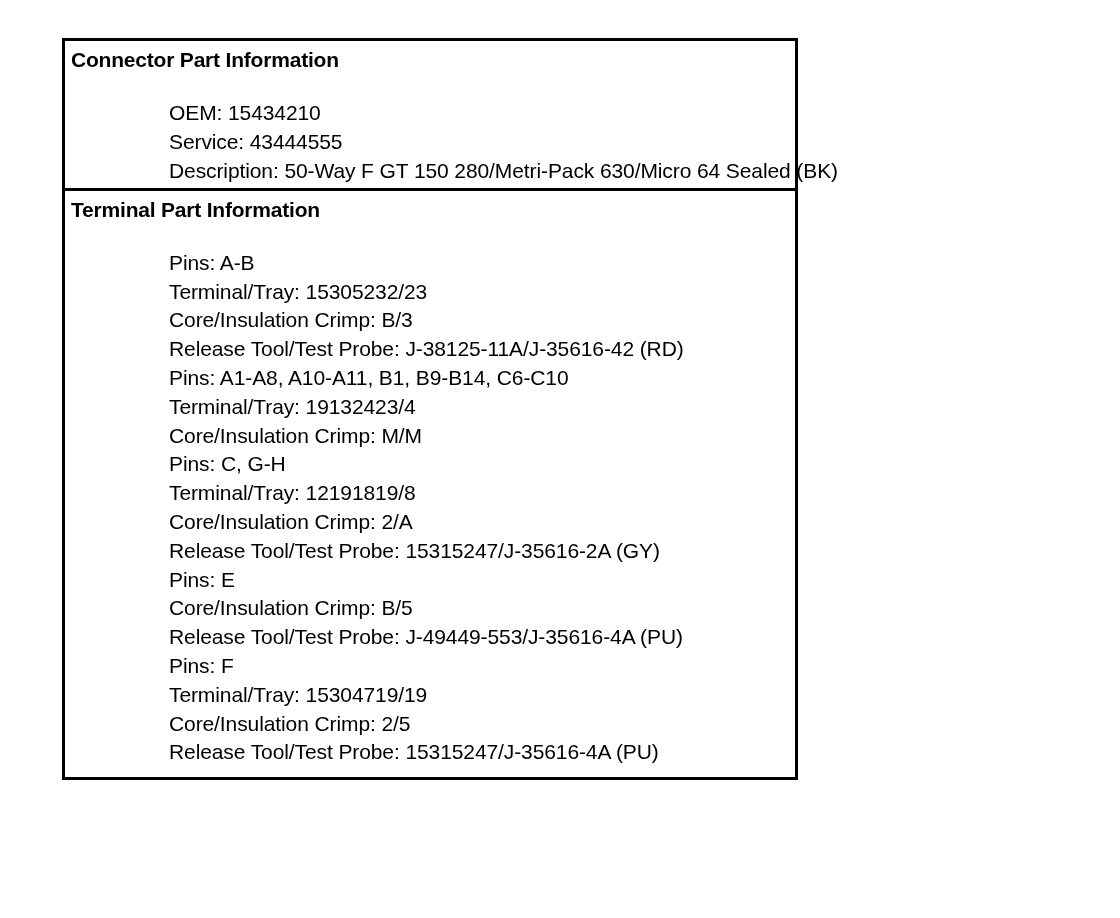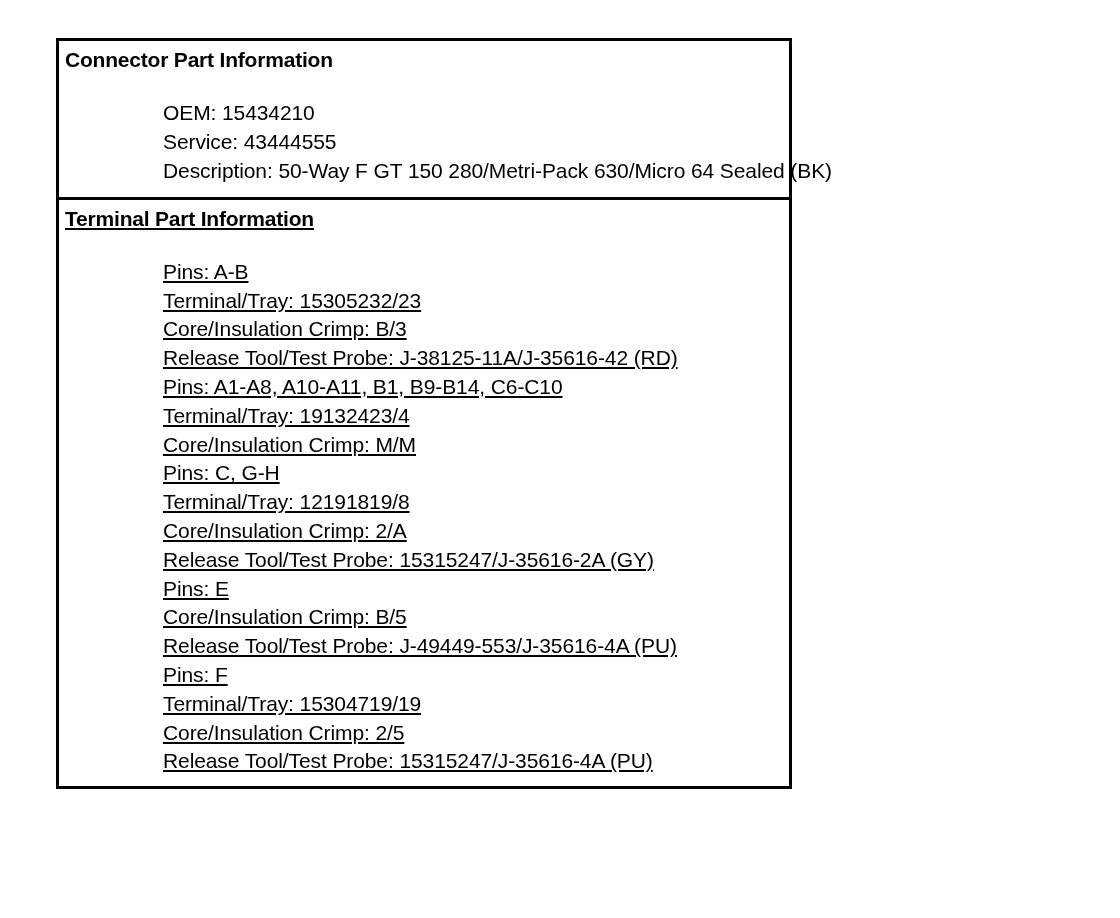--- a/index.html
+++ b/index.html
@@ -10,32 +10,31 @@
   body {
     width: 1120px;
     height: 918px;
     font-family: "Liberation Sans", sans-serif;
     color: #000000;
     position: relative;
     overflow: hidden;
   }
   .doc {
     position: absolute;
-    left: 56px;
+    left: 62px;
     top: 38px;
     width: 736px;
   }
   .panel {
     border: 3px solid #000000;
     box-sizing: border-box;
     background: #ffffff;
   }
   .panel + .panel {
     border-top: 0;
-    text-decoration: underline;
   }
   .panel-title {
     font-size: 21px;
     font-weight: bold;
     letter-spacing: -0.2px;
     padding: 6px 0 0 6px;
     line-height: 1.25;
   }
   .panel-body {
     padding: 0 0 6px 104px;
@@ -43,21 +42,21 @@
   .spacer-line {
     height: 26px;
   }
   .line {
     font-size: 21px;
     line-height: 28.8px;
     white-space: nowrap;
     letter-spacing: -0.1px;
   }
   .connector-panel .panel-body {
-    padding-bottom: 11px;
+    padding-bottom: 2px;
   }
   .terminal-panel .panel-body {
     padding-bottom: 10px;
   }
 </style>
 </head>
 <body>
 
 <div class="doc">
 

